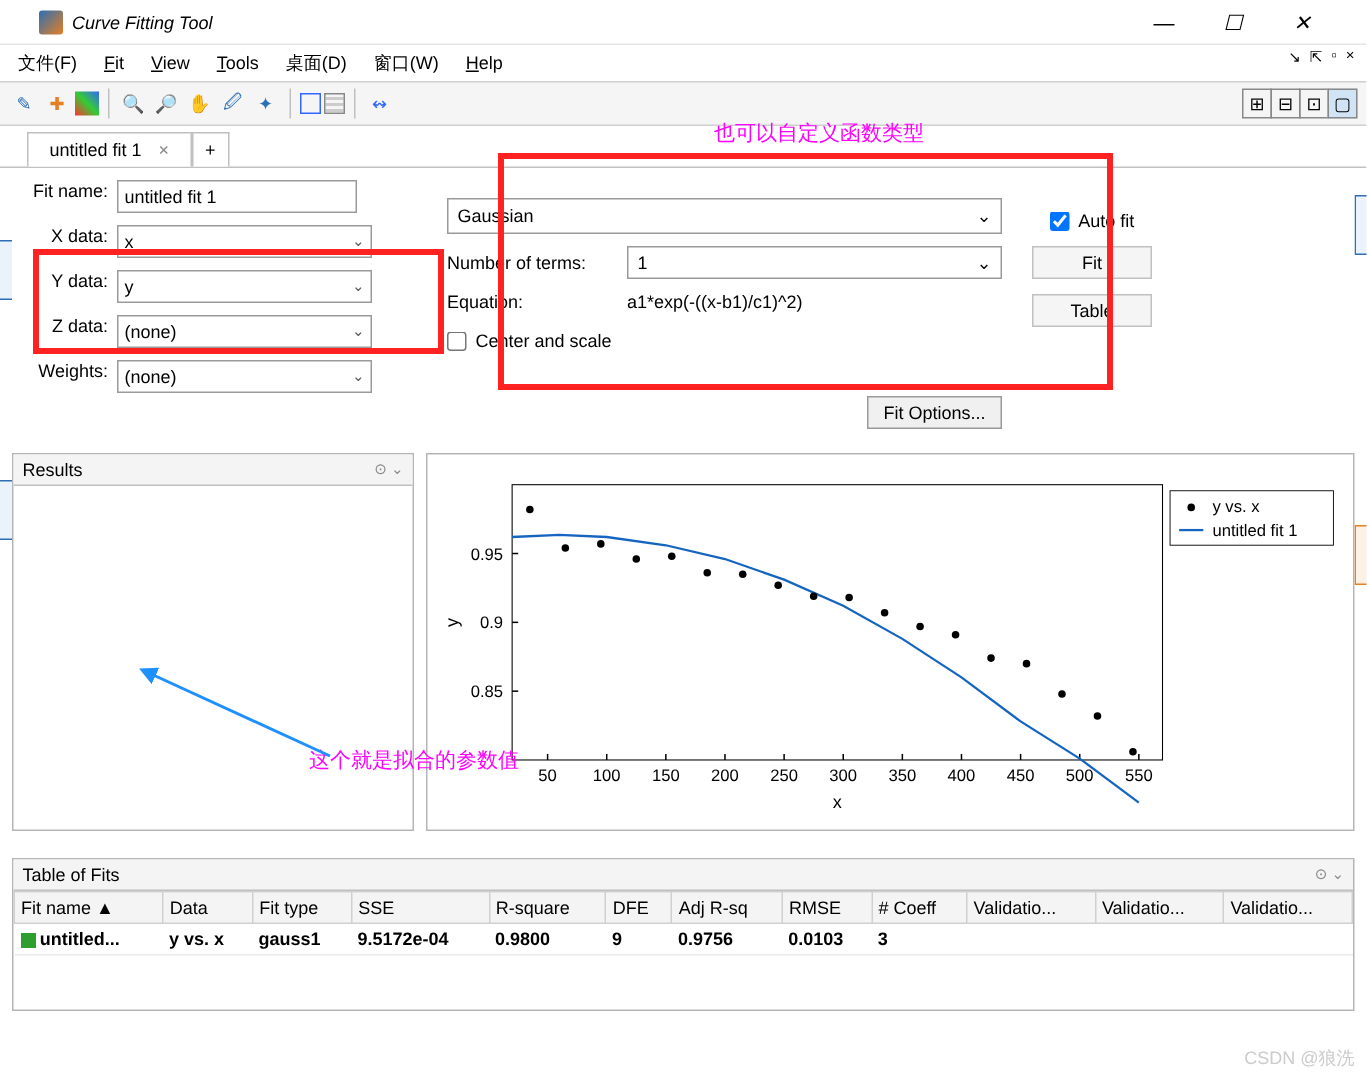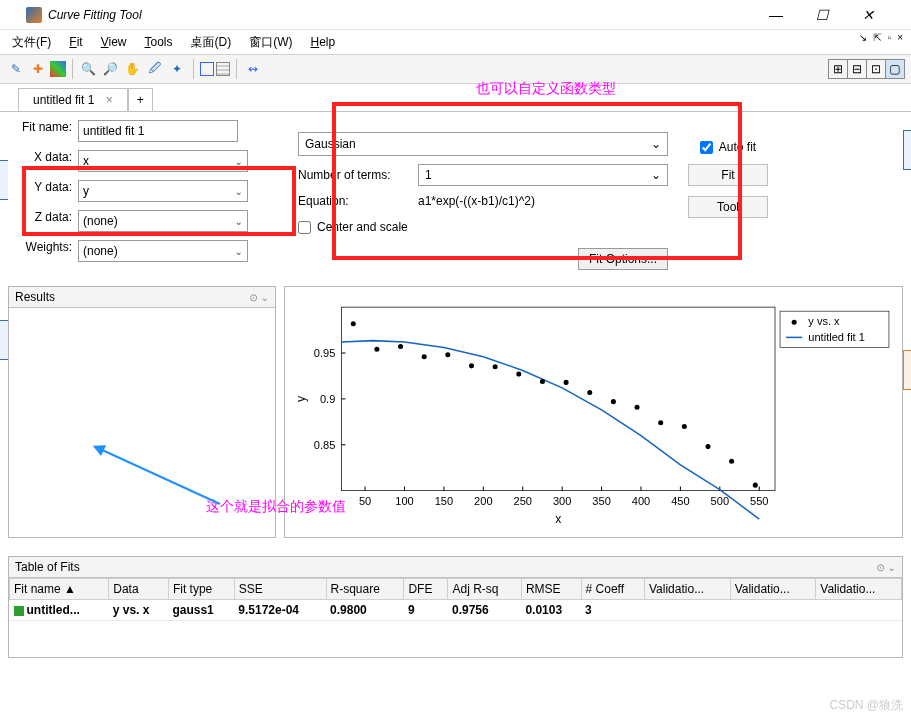--- a/index.html
+++ b/index.html
@@ -46,21 +46,21 @@
 .annot1 { position: absolute; left: 476px; top: 80px; color: #f0f; font-size: 14px; z-index: 51; }
 .annot2 { position: absolute; left: 206px; top: 498px; color: #f0f; font-size: 14px; z-index: 51; }
 .arrow { position: absolute; left: 90px; top: 444px; z-index: 51; pointer-events: none; }
 
 .midpanel { display: flex; flex-direction: column; gap: 8px; padding-top: 12px; }
 .mid-select { width: 370px; height: 24px; border: 1px solid #9a9a9a; display: flex; align-items: center; justify-content: space-between; padding: 0 6px; background: #fff; }
 .mid-row { display: flex; align-items: center; }
 .mid-row label { width: 120px; font-size: 12px; }
 .mid-val { width: 250px; height: 22px; border: 1px solid #9a9a9a; display: flex; align-items: center; justify-content: space-between; padding: 0 6px; background: #fff; }
 .checkbox-row { display: flex; align-items: center; gap: 6px; margin-top: 4px; }
-.fitopt-row { display: flex; justify-content: flex-end; margin-top: 6px; width: 370px; }
+.fitopt-row { display: flex; justify-content: flex-end; margin-top: 22px; width: 370px; }
 .btn-sm { border: 1px solid #9a9a9a; background: #f0f0f0; padding: 3px 10px; font-size: 12px; }
 
 .rightpanel { padding-top: 20px; display: flex; flex-direction: column; gap: 10px; align-items: center; width: 100px; }
 .cb-row { display: flex; align-items: center; gap: 6px; }
 .action-btn { width: 80px; height: 22px; border: 1px solid #c0c0c0; background: #f5f5f5; font-size: 12px; }
 
 
 .results-row { display: flex; gap: 8px; padding: 12px 8px; height: 276px; }
 .results-box { width: 268px; border: 1px solid #b5b5b5; position: relative; }
 .results-box .hdr { background: #f4f4f4; border-bottom: 1px solid #c0c0c0; padding: 3px 6px; font-size: 12px; display: flex; align-items: center; justify-content: space-between; }
@@ -209,21 +209,21 @@
         <button class="btn-sm">Fit Options...</button>
       </div>
   </div>
 
   <div class="rightpanel">
     <div class="cb-row">
         <input type="checkbox" checked="" style="">
       <span>Auto fit</span>
       </div>
     <button class="action-btn">Fit</button>
-    <button class="action-btn">Tool</button>
+    <button class="action-btn">Table</button>
   </div>
 </div>
 
 <div class="results-row">
   <div class="results-box">
     <div class="hdr">
         <span>Results</span>
       <span style="font-size:10px;color:#888">⊙ ⌄</span>
       </div>
   </div>

